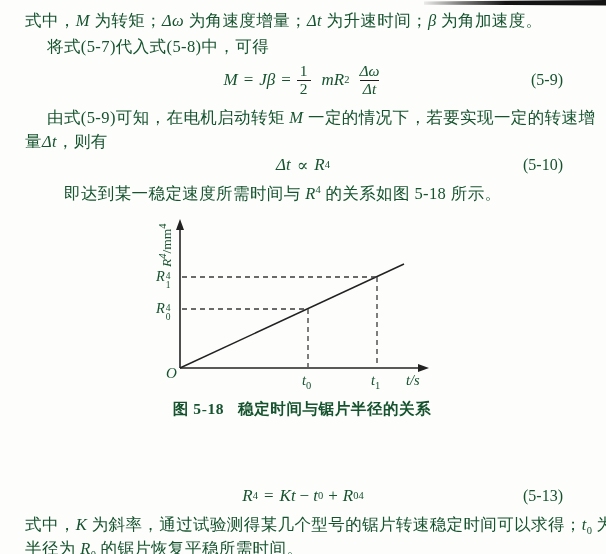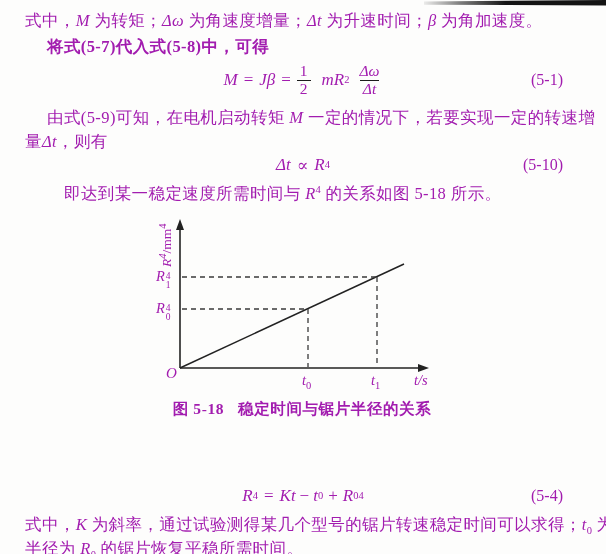--- a/index.html
+++ b/index.html
@@ -1,20 +1,20 @@
 <!DOCTYPE html>
 <html><head>
 <meta charset="utf-8">
 <style>
   html,body{margin:0;padding:0;background:#e8e8e8;}
   .page{
     position:relative;width:606px;height:554px;margin:0;
     background:#fdfdfc;overflow:hidden;
     font-family:"Liberation Serif","DejaVu Serif",serif;
-    color:#a21caf;font-size:16.5px;letter-spacing:0.4px;
+    color:#14532d;font-size:16.5px;letter-spacing:0.4px;
   }
   .scan-bar{
     position:absolute;top:0;left:424px;width:182px;height:6px;
     background:linear-gradient(to left,#141414 55%,rgba(20,20,20,0.55) 80%,rgba(20,20,20,0.08));
     clip-path:polygon(0 25%,100% 0,100% 90%,0 80%);
   }
   .line{position:absolute;white-space:nowrap;line-height:21px;}
   .mv{font-style:italic;font-family:"Liberation Serif","DejaVu Serif",serif;}
   .sup{font-size:10.5px;vertical-align:super;line-height:0;letter-spacing:0;}
   .sub{font-size:10.5px;vertical-align:sub;line-height:0;letter-spacing:0;}
@@ -45,42 +45,42 @@
 <body>
 
 <div class="page">
 
   <div class="scan-bar"></div>
 
   <div class="line" style="top:10px;left:25px;">
     <span>式中，</span><span class="mv">M</span><span> 为转矩；</span><span class="mv">Δω</span><span> 为角速度增量；</span><span class="mv">Δt</span><span> 为升速时间；</span><span class="mv">β</span><span> 为角加速度。</span>
   </div>
 
-  <div class="line" style="top:36px;left:47px;font-weight:bold;">
+  <div class="line" style="top:36px;left:47px;">
     <span>将式(5-7)代入式(5-8)中，可得</span>
   </div>
 
   <div class="eqrow" style="top:58px;height:44px;">
     <span class="eq">
       <span class="mv">M</span>
       <span class="op">=</span>
       <span class="mv">Jβ</span>
       <span class="op">=</span>
       <span class="frac">
         <span class="fnum">1</span>
         <span class="fden">2</span>
       </span>
       <span class="mv" style="margin-left:11px;">mR</span>
         <span class="sup">2</span>
       <span class="frac mv" style="margin-left:7px;">
         <span class="fnum">Δω</span>
         <span class="fden">Δt</span>
       </span>
     </span>
-    <span class="eqnum">(5-1)</span>
+    <span class="eqnum">(5-9)</span>
   </div>
 
   <div class="line" style="top:107px;left:47px;">
     <span>由式(5-9)可知，在电机启动转矩 </span><span class="mv">M</span><span> 一定的情况下，若要实现一定的转速增</span>
   </div>
 
   <div class="line" style="top:131px;left:25px;text-align:right;">
     <span>量</span><span class="mv">Δt</span><span>，则有</span>
   </div>
 
@@ -139,21 +139,21 @@
     </div>
 
     <div class="flabel" style="top:157px;left:162px;text-align:center;">
       <span class="mv">t</span><span class="sub">0</span>
     </div>
 
     <div class="flabel" style="top:157px;left:231px;">
       <span class="mv">t</span><span class="sub">1</span>
     </div>
 
-    <div class="flabel mv" style="top:157px;left:274px;font-style:italic;">
+    <div class="flabel mv" style="top:157px;left:266px;font-style:italic;">
       <span>t/s</span>
     </div>
   </div>
 
   <div class="caption">
     <span class="cap-label">图 5-18</span><span>稳定时间与锯片半径的关系</span>
   </div>
 
 
 
@@ -164,21 +164,21 @@
       <span class="op">=</span>
       <span class="mv">Kt</span>
       <span class="op" style="margin:0 4px;">−</span>
       <span class="mv">t</span>
         <span class="sub">0</span>
       <span class="op" style="margin:0 5px;">+</span>
       <span class="mv">R</span>
         <span class="sub">0</span>
         <span class="sup">4</span>
     </span>
-    <span class="eqnum">(5-4)</span>
+    <span class="eqnum">(5-13)</span>
   </div>
 
   <div class="line" style="top:514px;left:25px;">
     <span>式中，</span><span class="mv">K</span><span> 为斜率，通过试验测得某几个型号的锯片转速稳定时间可以求得；</span><span class="mv">t</span><span class="sub">0</span><span> 为</span>
   </div>
 
   <div class="line" style="top:538px;left:25px;">
     <span>半径为 </span><span class="mv">R</span><span class="sub">0</span><span> 的锯片恢复平稳所需时间。</span>
   </div>
 

